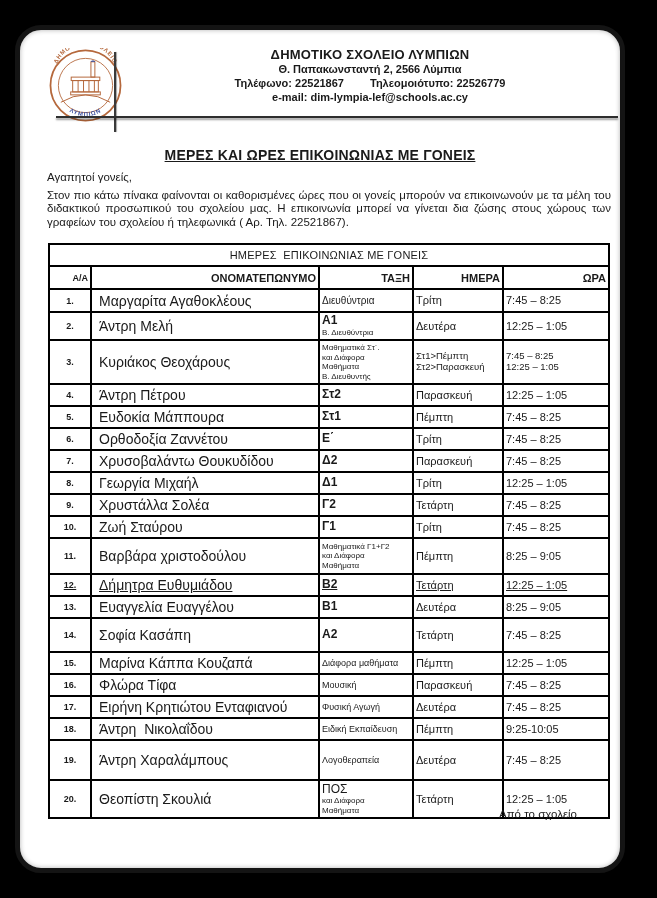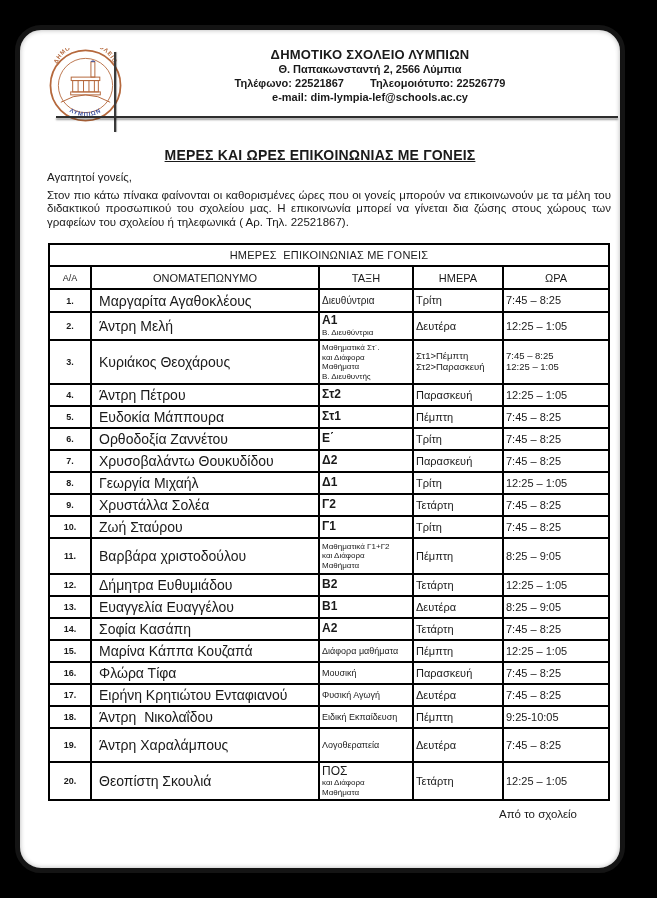--- a/index.html
+++ b/index.html
@@ -22,21 +22,21 @@
   
   .doc-title{left:0;top:117px;width:100%;text-align:center;font-weight:700;font-size:14px;
              text-decoration:underline;letter-spacing:.2px;}
   .greeting{left:27px;top:141px;font-size:11.5px;}
   .intro{left:27px;top:159px;width:564px;font-size:11.5px;line-height:13.4px;text-align:justify;margin:0;}
 
   
   .ctable{left:28px;top:213px;border-collapse:collapse;table-layout:fixed;padding-left:36px;}
   .ctable td,.ctable th{border:2px solid #000;padding:0 2px;overflow:hidden;}
   .caption{text-align:center;font-size:11px;white-space:pre-wrap;letter-spacing:.2px;}
-  .ctable th{font-weight:400;font-size:11px;text-align:center;}
+  .ctable th{font-weight:700;font-size:11px;text-align:right;}
   .ctable th.col0{font-size:9px;}
   td.num{font-size:9px;font-weight:700;text-align:center;}
   td.name{font-size:14px;padding-left:7px;white-space:pre-wrap;}
   td.klass,td.day,td.time{text-align:left;font-size:11px;}
   td.day.multi,td.time.multi{font-size:9.5px;line-height:12px;}
   .cl{display:block;line-height:1.15;}
   .cl-code{font-weight:700;font-size:12px;}
   .cl-md{font-size:10px;}
   .cl-sm{font-size:9px;}
   .cl-xs{font-size:8px;line-height:9.5px;}
@@ -257,21 +257,21 @@
               <span class="cl cl-xs">και Διάφορα</span>
               <span class="cl cl-xs">Μαθήματα</span>
             </td>
             <td class="day">
               <span class="cl">Πέμπτη</span>
             </td>
             <td class="time">
               <span class="cl">8:25 – 9:05</span>
             </td>
           </tr>
-          <tr style="height: 22px;">
+          <tr style="height: 22px; text-decoration: underline;">
             <td class="num">12.</td>
             <td class="name">Δήμητρα Ευθυμιάδου</td>
             <td class="klass">
               <span class="cl cl-code">Β2</span>
             </td>
             <td class="day">
               <span class="cl">Τετάρτη</span>
             </td>
             <td class="time">
               <span class="cl">12:25 – 1:05</span>
@@ -283,21 +283,21 @@
             <td class="klass">
               <span class="cl cl-code">Β1</span>
             </td>
             <td class="day">
               <span class="cl">Δευτέρα</span>
             </td>
             <td class="time">
               <span class="cl">8:25 – 9:05</span>
             </td>
           </tr>
-          <tr style="height: 22px;">
+          <tr style="height: 34px;">
             <td class="num">14.</td>
             <td class="name">Σοφία Κασάπη</td>
             <td class="klass">
               <span class="cl cl-code">Α2</span>
             </td>
             <td class="day">
               <span class="cl">Τετάρτη</span>
             </td>
             <td class="time">
               <span class="cl">7:45 – 8:25</span>
@@ -348,21 +348,21 @@
             <td class="klass">
               <span class="cl cl-sm">Ειδική Εκπαίδευση</span>
             </td>
             <td class="day">
               <span class="cl">Πέμπτη</span>
             </td>
             <td class="time">
               <span class="cl">9:25-10:05</span>
             </td>
           </tr>
-          <tr style="height: 34px;">
+          <tr style="height: 40px;">
             <td class="num">19.</td>
             <td class="name">Άντρη Χαραλάμπους</td>
             <td class="klass">
               <span class="cl cl-sm">Λογοθεραπεία</span>
             </td>
             <td class="day">
               <span class="cl">Δευτέρα</span>
             </td>
             <td class="time">
               <span class="cl">7:45 – 8:25</span>

